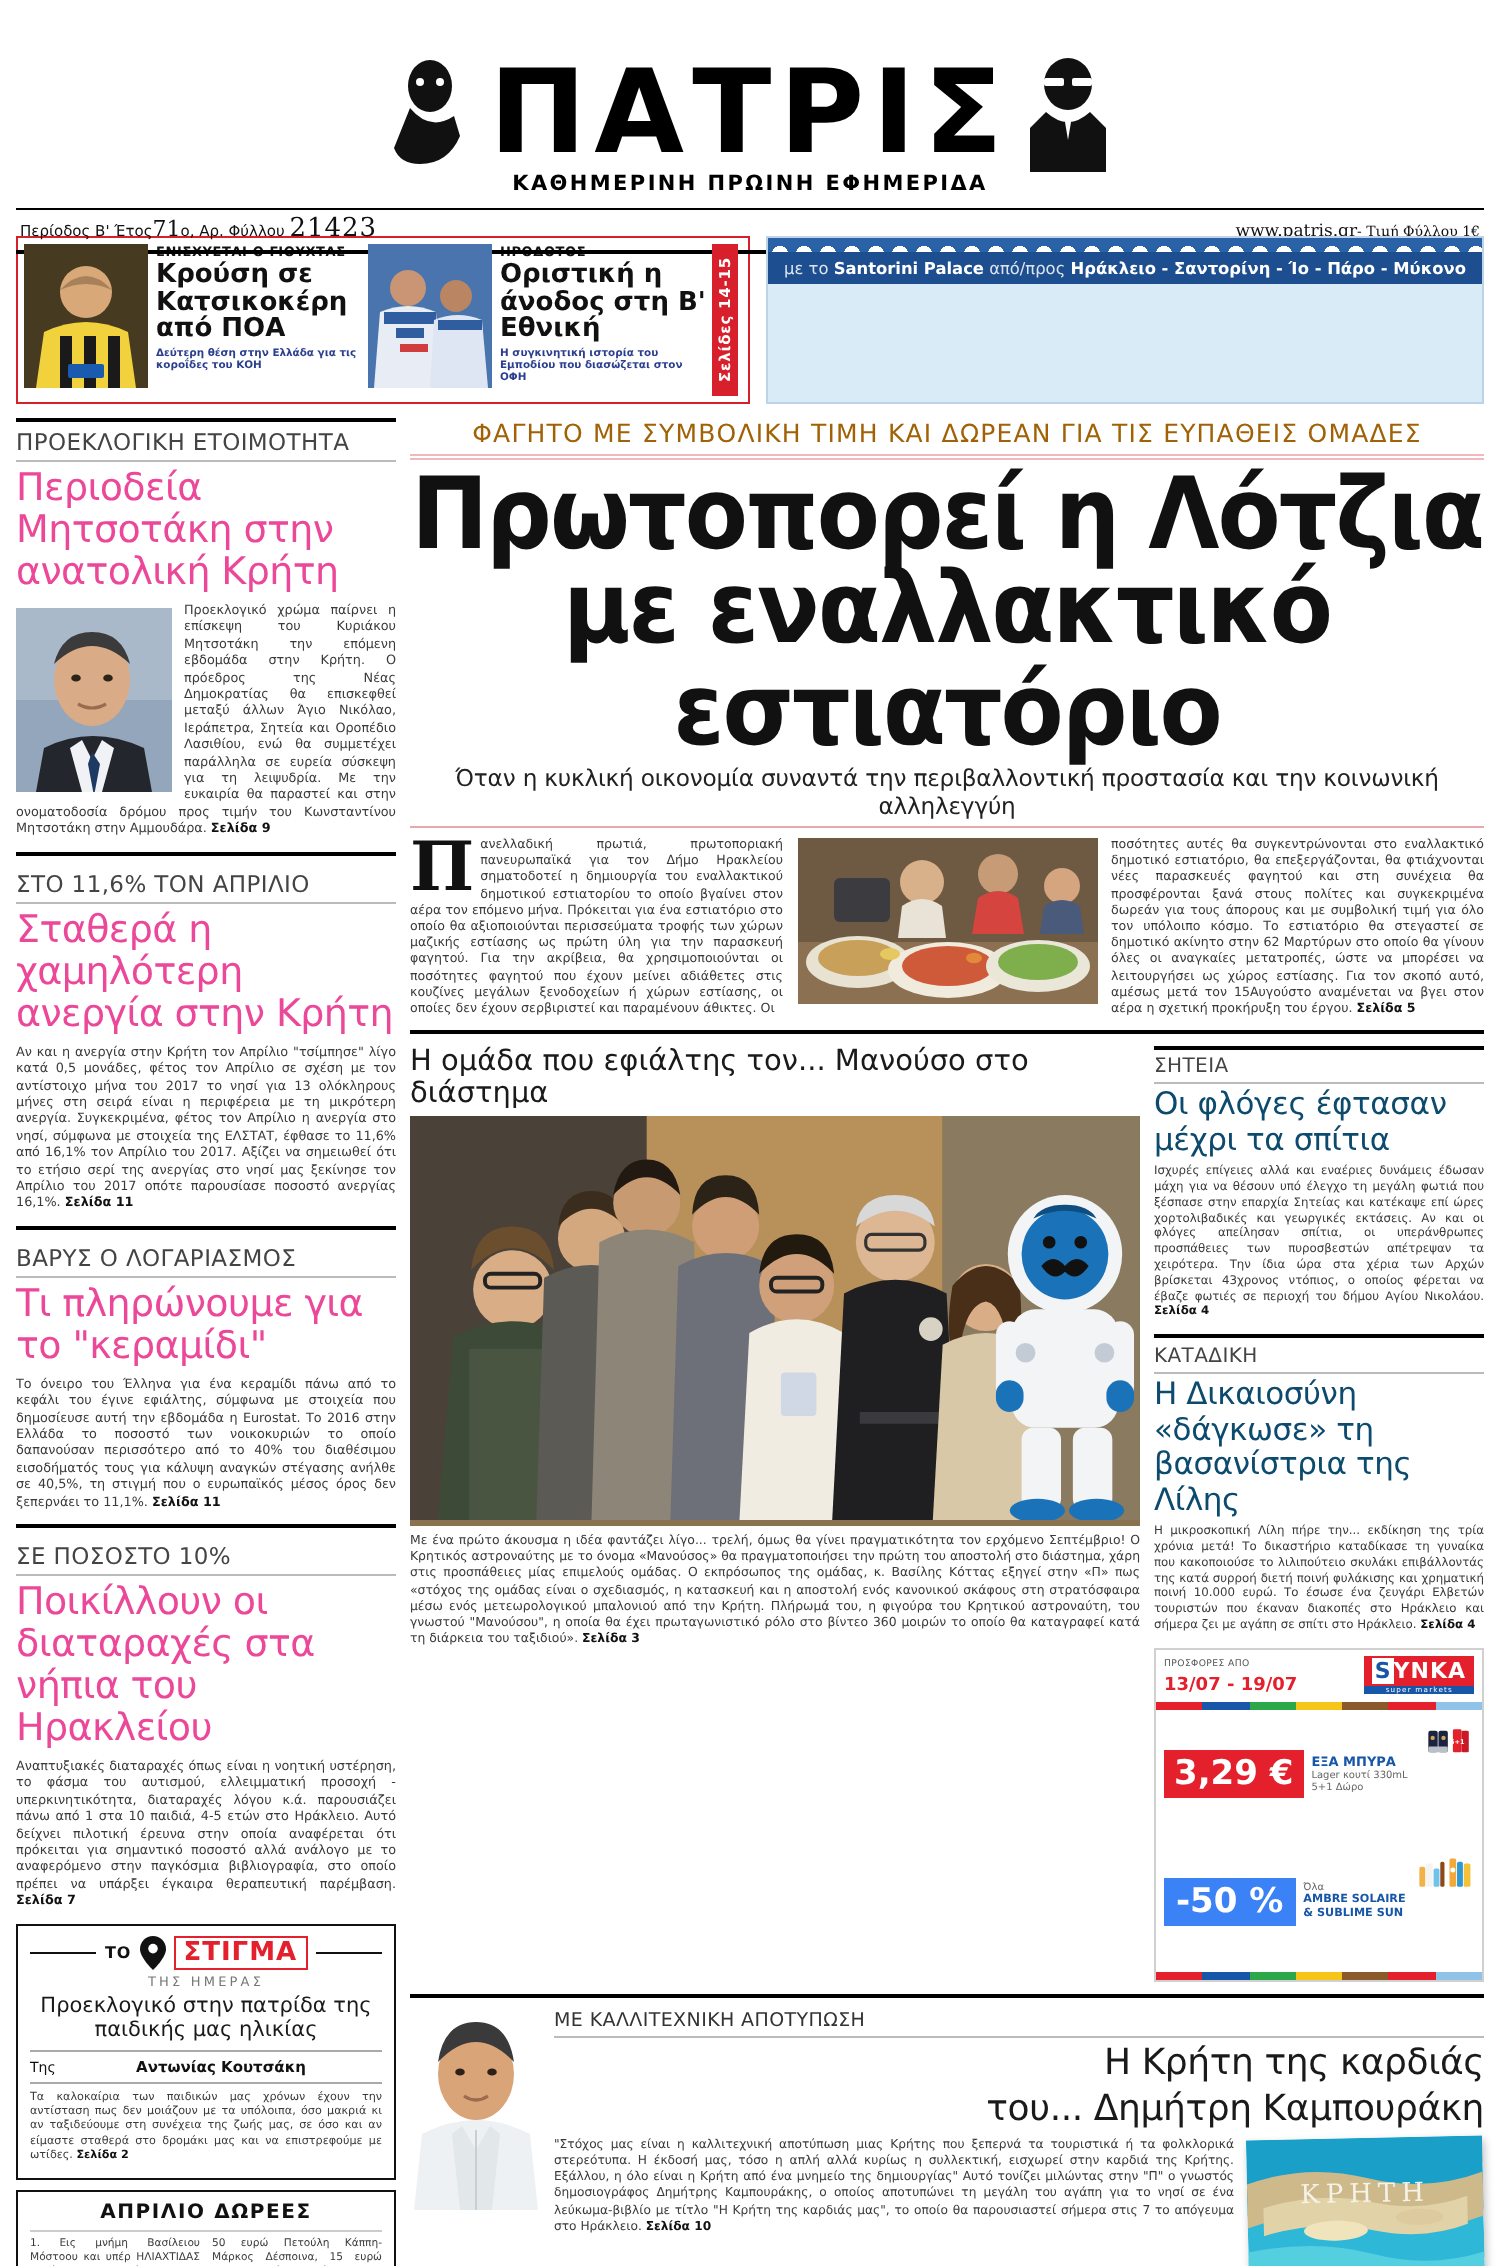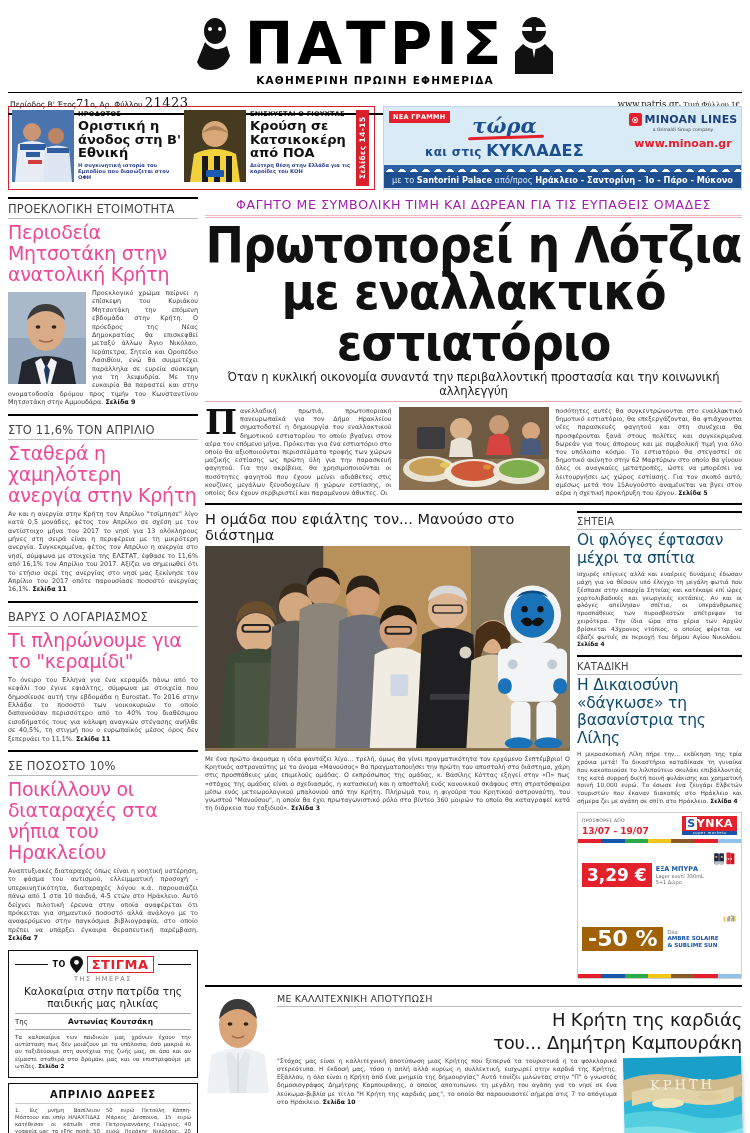--- a/index.html
+++ b/index.html
@@ -4,21 +4,21 @@
 <style>
   * { box-sizing: border-box; margin: 0; padding: 0; }
   body {
     width: 750px; height: 1133px;
     background: #ffffff;
     font-family: "DejaVu Sans", "Liberation Sans", sans-serif;
     color: #111;
     overflow: hidden;
     position: relative;
   }
-  .page { width: 750px; height: 804px; padding: 12px 8px 0 8px; position: relative; border-radius: 16px; }
+  .page { width: 750px; height: 804px; padding: 24px 8px 0 8px; position: relative; border-radius: 16px; }
 
   
   .masthead { position: relative; height: 88px; }
   .masthead-center { text-align: center; }
   .logo-row { display: flex; align-items: center; justify-content: center; gap: 6px; height: 64px; }
   .logo-word {
     font-family: "DejaVu Sans", sans-serif;
     font-weight: bold;
     font-size: 58px;
     letter-spacing: 4px;
@@ -96,21 +96,21 @@
   }
   .head2 { font-size: 19px; line-height: 21px; color: #ec4899; font-weight: normal; letter-spacing: -.3px; }
   .body-sm { font-size: 6.4px; line-height: 8.4px; color: #3a3a3a; text-align: justify; margin-top: 4px; }
   .page-ref { font-weight: bold; color: #111; }
   .story { margin-bottom: 7px; }
   .sep { border-top: 2px solid #000; margin: 6px 0 4px 0; }
 
   .portrait { width: 78px; height: 92px; float: left; margin: 3px 6px 2px 0; overflow: hidden; position: relative; background: #5d6a7a; }
 
   
-  .lead-kicker { font-size: 12.5px; letter-spacing: .6px; color: #a21caf; text-align: center; padding-bottom: 2px; }
+  .lead-kicker { font-size: 12.5px; letter-spacing: .6px; color: #a16207; text-align: center; padding-bottom: 2px; }
   .lead-rule { border-top: 1.5px solid #f0b9bd; border-bottom: 1.5px solid #f0b9bd; height: 3px; margin: 1px 0 2px 0; }
   .lead-head {
     font-family: "DejaVu Sans", sans-serif; font-weight: bold;
     font-size: 46px; line-height: 47px; text-align: center; color: #111;
     letter-spacing: -1px; transform: scaleY(1.08); transform-origin: center top;
   }
   .lead-sub { font-size: 11.6px; text-align: center; color: #222; margin-top: 9px; letter-spacing: -.1px; }
   .lead-rule2 { border-top: 1px solid #e8a9ae; margin: 3px 0 5px 0; }
   .lead-body { display: flex; gap: 7px; }
   .lead-col { flex: 1; font-size: 6.3px; line-height: 8.2px; text-align: justify; color: #3a3a3a; }
@@ -167,21 +167,21 @@
   .synka-logo .y { color: #1756a8; background: #fff; padding: 0 1px; }
   .synka-logo-sub { font-size: 3.6px; background: #1756a8; color: #fff; text-align: center; letter-spacing: .6px; }
   .synka-stripe { height: 4px; display: flex; margin-top: 3px; }
   .synka-stripe i { flex: 1; }
   .offer { display: flex; align-items: center; gap: 4px; padding: 6px 4px; }
   .price-tag { background: #e4202c; color: #fff; font-weight: bold; font-size: 17px; padding: 3px 5px; line-height: 18px; flex: none; }
   .offer-txt { flex: none; width: 52px; }
   .offer-name { font-size: 6.5px; font-weight: bold; color: #1756a8; }
   .offer-desc { font-size: 5px; color: #666; line-height: 6px; }
   .offer-img { flex: 1; height: 52px; position: relative; overflow: hidden; }
-  .pct-tag { background: #a16207; color: #fff; font-weight: bold; font-size: 22px; padding: 3px 6px; line-height: 18px; flex: none; }
+  .pct-tag { background: #3b82f6; color: #fff; font-weight: bold; font-size: 17px; padding: 3px 6px; line-height: 18px; flex: none; }
   .offer-brand { font-size: 5.6px; font-weight: bold; color: #1756a8; line-height: 7px; }
   .imgfill { position: absolute; inset: 0; }
 </style>
 </head>
 <body>
 
 <div class="page">
 
   <div class="masthead">
     <div class="masthead-center">
@@ -220,77 +220,60 @@
       <div class="issue-right">
         <span>www.patris.gr</span><span class="tiny">- Τιμή Φύλλου 1€</span>
       </div>
     </div>
   </div>
 
   <div class="top-banners">
 
     <div class="sports-box">
       <div class="sport-item">
+        <div class="sport-photo sp2">
+          <svg class="sp-figure" viewBox="0 0 62 72" preserveAspectRatio="xMidYMid slice">
+            <rect width="62" height="72" fill="#463a20"></rect>
+            <circle cx="31" cy="24" r="13" fill="#d8a878"></circle>
+            <path d="M18 23 q13 -14 26 0 q-13 -6 -26 0z" fill="#a8815a"></path>
+            <path d="M10 44 q21 -10 42 0 l4 28 h-50z" fill="#f2d23c"></path>
+            <path d="M18 46 h6 v26 h-6z M30 46 h6 v26 h-6z M42 46 h6 v26 h-6z" fill="#1a1a1a"></path>
+            <rect x="22" y="60" width="18" height="7" rx="1" fill="#1a5bb0"></rect>
+          </svg>
+        </div>
+        <div class="sport-text">
+          <div class="sport-kicker">ΕΝΙΣΧΥΕΤΑΙ Ο ΓΙΟΥΧΤΑΣ</div>
+          <div class="sport-title">Κρούση σε Κατσικοκέρη από ΠΟΑ</div>
+          <div class="sport-sub">Δεύτερη θέση στην Ελλάδα για τις κοροΐδες του ΚΟΗ</div>
+        </div>
+      </div>
+      <div class="sport-item">
         <div class="sport-photo sp1">
           <svg class="sp-figure" viewBox="0 0 62 72" preserveAspectRatio="xMidYMid slice">
             <rect width="62" height="72" fill="#4a74ad"></rect>
             <circle cx="20" cy="22" r="9" fill="#c99574"></circle>
             <path d="M6 34 q14 -6 28 0 l3 38 h-34z" fill="#e8edf5"></path>
             <path d="M8 34 h26 v6 h-26z" fill="#2f5da0"></path>
             <path d="M14 42 h14 v5 h-14z" fill="#2f5da0"></path>
             <circle cx="44" cy="26" r="8" fill="#b98562"></circle>
             <path d="M33 38 q12 -5 24 0 l3 34 h-29z" fill="#dde6f2"></path>
             <path d="M35 38 h22 v5 h-22z" fill="#2f5da0"></path>
             <rect x="16" y="50" width="14" height="4" fill="#d13c3c"></rect>
           </svg>
         </div>
         <div class="sport-text">
           <div class="sport-kicker">ΗΡΟΔΟΤΟΣ</div>
           <div class="sport-title">Οριστική η άνοδος στη Β' Εθνική</div>
           <div class="sport-sub">Η συγκινητική ιστορία του Εμποδίου που διασώζεται στον ΟΦΗ</div>
         </div>
       </div>
-      <div class="sport-item">
-        <div class="sport-photo sp2">
-          <svg class="sp-figure" viewBox="0 0 62 72" preserveAspectRatio="xMidYMid slice">
-            <rect width="62" height="72" fill="#463a20"></rect>
-            <circle cx="31" cy="24" r="13" fill="#d8a878"></circle>
-            <path d="M18 23 q13 -14 26 0 q-13 -6 -26 0z" fill="#a8815a"></path>
-            <path d="M10 44 q21 -10 42 0 l4 28 h-50z" fill="#f2d23c"></path>
-            <path d="M18 46 h6 v26 h-6z M30 46 h6 v26 h-6z M42 46 h6 v26 h-6z" fill="#1a1a1a"></path>
-            <rect x="22" y="60" width="18" height="7" rx="1" fill="#1a5bb0"></rect>
-          </svg>
-        </div>
-        <div class="sport-text">
-          <div class="sport-kicker">ΕΝΙΣΧΥΕΤΑΙ Ο ΓΙΟΥΧΤΑΣ</div>
-          <div class="sport-title">Κρούση σε Κατσικοκέρη από ΠΟΑ</div>
-          <div class="sport-sub">Δεύτερη θέση στην Ελλάδα για τις κοροΐδες του ΚΟΗ</div>
-        </div>
-      </div>
       <div class="pages-tab">Σελίδες 14-15</div>
     </div>
 
     <div class="minoan-box">
-      <div class="minoan-top">
-        <div class="newline-badge">ΝΕΑ ΓΡΑΜΜΗ</div>
-        <div class="minoan-center">
-          <div class="tora">τώρα</div>
-          <div class="kyklades">
-            <span class="small">και στις </span><span>ΚΥΚΛΑΔΕΣ</span>
-          </div>
-        </div>
-        <div class="minoan-right">
-          <div class="minoan-logo">
-            <div class="minoan-mark">⊗</div>
-            <div class="minoan-name">MINOAN LINES</div>
-          </div>
-          <div class="minoan-tag">a Grimaldi Group company</div>
-          <div class="minoan-url">www.minoan.gr</div>
-        </div>
-      </div>
       <div class="waves"></div>
       <div class="minoan-bottom">
         <span class="lite">με το </span><span>Santorini Palace</span><span class="lite"> από/προς </span><span>Ηράκλειο - Σαντορίνη - Ίο - Πάρο - Μύκονο</span>
       </div>
     </div>
   </div>
 
   <div class="main-grid">
 
     <div class="col-left">
@@ -355,21 +338,21 @@
           <div class="pin">
             <svg viewBox="0 0 13 17">
                 <path d="M6.5 0 C2.9 0 0 2.9 0 6.5 C0 11 6.5 17 6.5 17 S13 11 13 6.5 C13 2.9 10.1 0 6.5 0z" fill="#111"></path>
                 <circle cx="6.5" cy="6.3" r="2.4" fill="#fff"></circle>
               </svg>
           </div>
           <div class="stigma-word">ΣΤΙΓΜΑ</div>
           <div class="stigma-line"></div>
         </div>
         <div class="stigma-day">ΤΗΣ ΗΜΕΡΑΣ</div>
-        <div class="stigma-title">Καλοκαίρια στην πατρίδα της παιδικής μας ηλικίας</div>
+        <div class="stigma-title">Προεκλογικό στην πατρίδα της παιδικής μας ηλικίας</div>
         <div class="stigma-by">
           <span>Της </span><b>Αντωνίας Κουτσάκη</b>
         </div>
         <div class="stigma-body">
           <span>Τα καλοκαίρια των παιδικών μας χρόνων έχουν την αντίσταση πως δεν μοιάζουν με τα υπόλοιπα, όσο μακριά κι αν ταξιδεύουμε στη συνέχεια της ζωής μας, σε όσο και αν είμαστε σταθερά στο δρομάκι μας και να επιστρεφούμε με ωτίδες.</span>
           <span class="page-ref">Σελίδα 2</span>
         </div>
       </div>
 
       <div class="donations">

